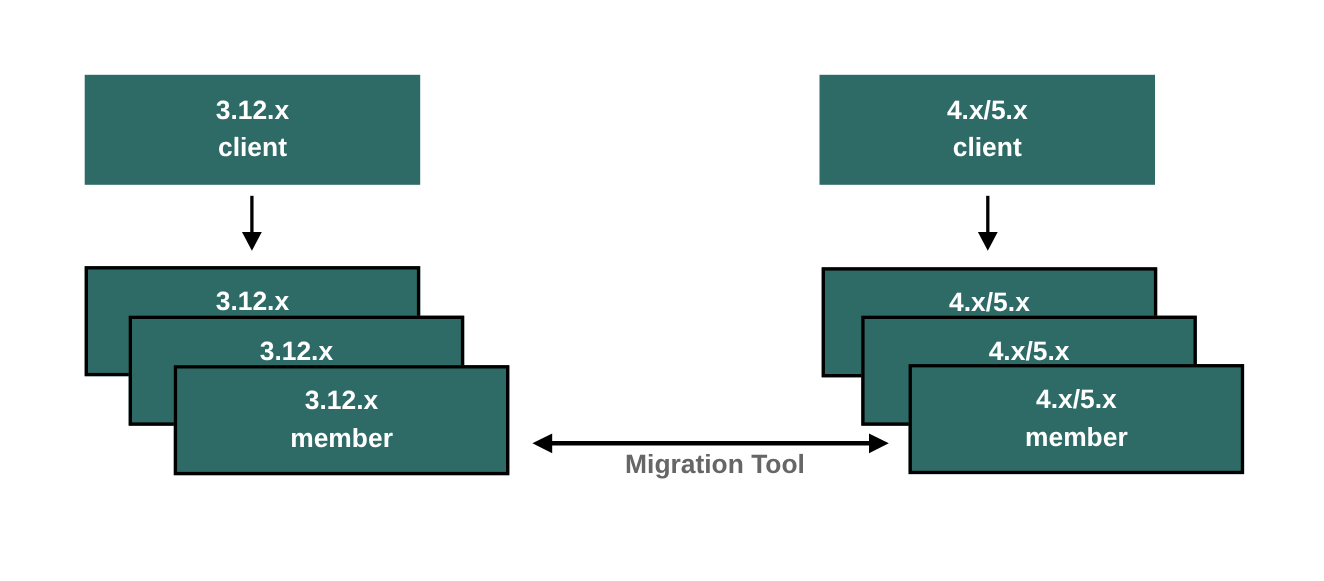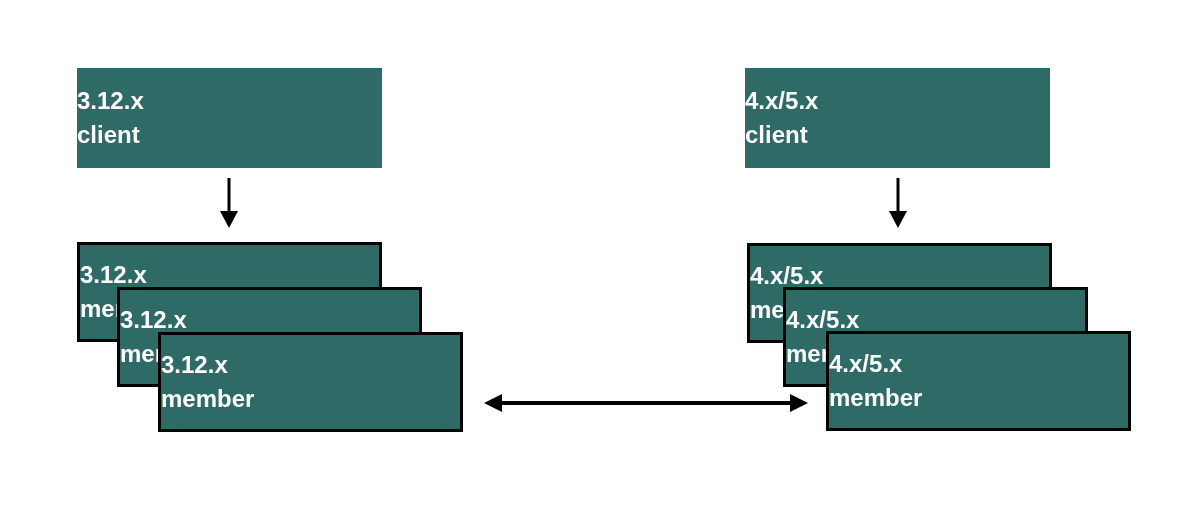--- a/index.html
+++ b/index.html
@@ -27,21 +27,21 @@
     pointer-events: none;
   }
   .box {
     position: absolute;
     width: 305px;
     height: 100px;
     background: var(--box-fill);
     color: var(--box-text);
     display: flex;
     flex-direction: column;
-    align-items: flex-start;
+    align-items: center;
     justify-content: center;
     text-align: center;
     font-weight: bold;
     font-size: 24px;
     line-height: 34px;
   }
   .box.member { border: 3px solid var(--box-border); }
   .migration-label {
     position: absolute;
     left: 460px;
@@ -105,14 +105,15 @@
   </div>
   <div class="box member" style="left:783px; top:287px;">
     <div>4.x/5.x</div>
     <div>member</div>
   </div>
   <div class="box member" style="left:826px; top:331px;">
     <div>4.x/5.x</div>
     <div>member</div>
   </div>
 
+  <div class="migration-label">Migration Tool</div>
 
 </div>
 
 </body></html>

